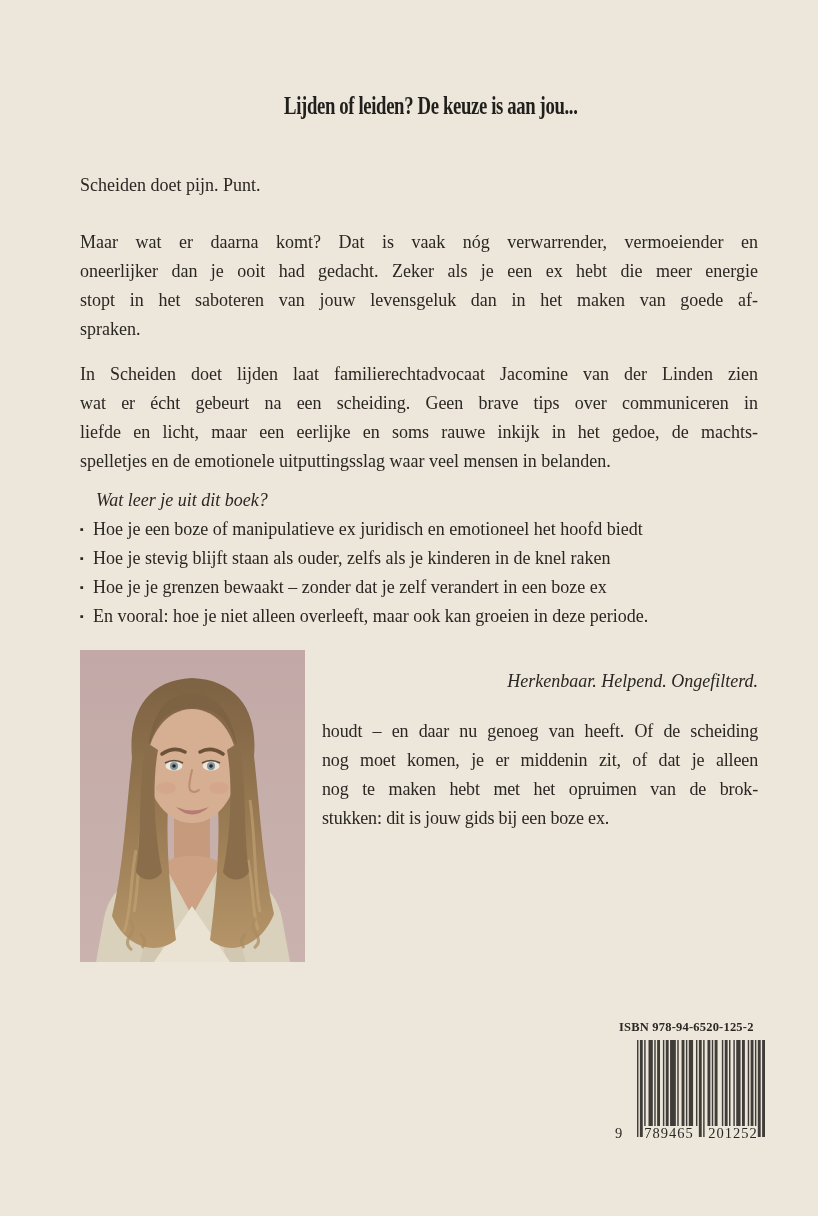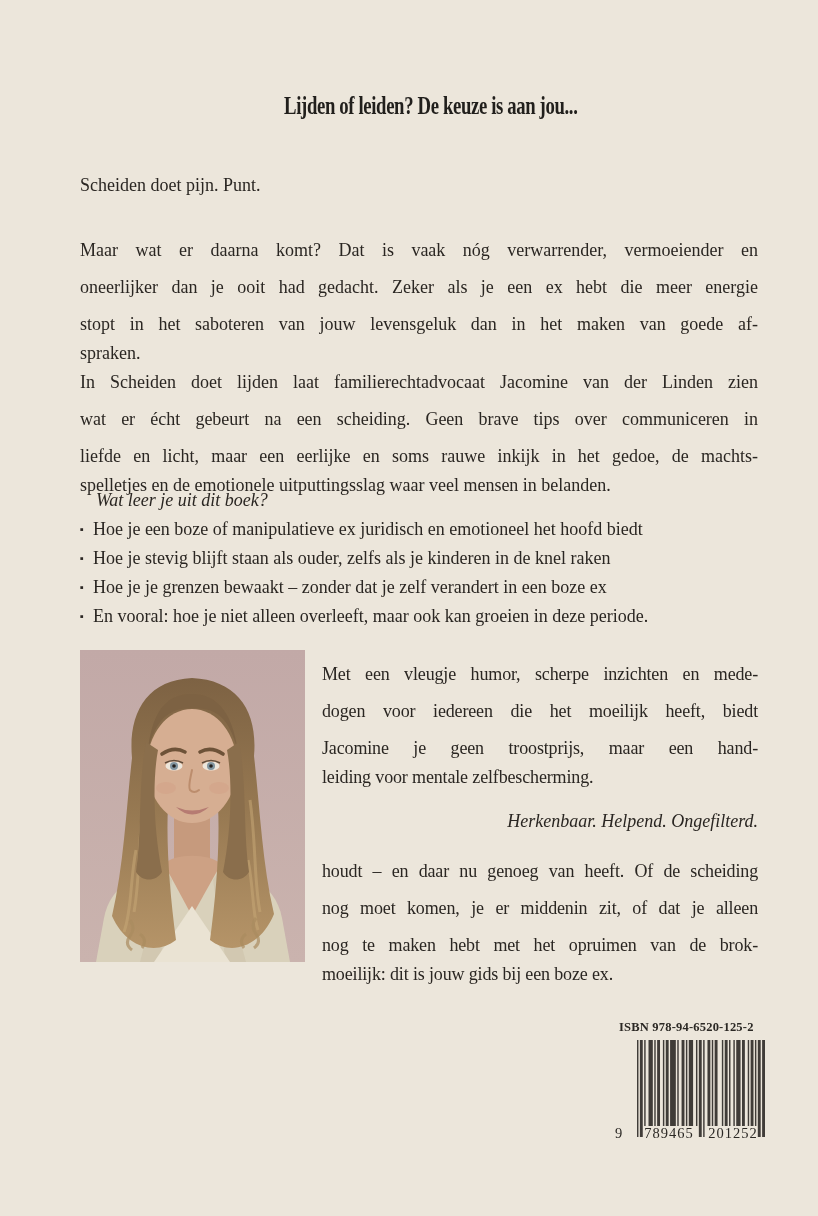--- a/index.html
+++ b/index.html
@@ -22,21 +22,21 @@
     transform:scaleX(0.72);
     transform-origin:center;
     letter-spacing:-0.5px;
     white-space:nowrap;
   }
   .text-block {
     position:absolute; left:80px; width:678px;
     font-size:18px; line-height:29px;
   }
   .tline { white-space:nowrap; }
-  .tline.just { text-align:justify; text-align-last:justify;margin-top:8px; }
+  .tline.just { text-align:justify; text-align-last:justify; }
   #intro { top:171px; }
   #para1 { top:228px; }
   #para2 { top:360px; }
   #learn { top:486px; }
   .learn-heading { font-style:italic;margin-left:16px; }
   .bullet-row { display:flex; line-height:29px; white-space:nowrap; }
   .bullet { font-size:11px; line-height:29px; margin-right:9px; }
   .photo-frame { position:absolute; left:80px; top:650px; width:225px; height:312px; }
   .photo-frame svg { display:block; }
   .right-col {
@@ -156,32 +156,26 @@
 
       <path d="M96,157 Q112,164 129,157 Q112,172 96,157 Z" fill="#b67b72"></path>
 
       <path d="M66,92 C58,132 62,182 56,222 C62,232 76,232 82,222 C74,182 72,132 78,100 Z" fill="#8a6e4c"></path>
       <path d="M159,92 C167,132 163,182 169,222 C163,232 149,232 143,222 C151,182 153,132 147,100 Z" fill="#8a6e4c"></path>
       <path d="M50,270 q6,8 0,16 q-6,8 2,14 M60,284 q8,6 2,14 M176,268 q-6,8 0,16 q6,8 -2,14 M166,284 q-8,6 -2,14" stroke="#a98b5f" stroke-width="3" fill="none" opacity="0.7"></path>
     </svg>
   </div>
 
   <div class="right-col">
-    <div>
-        <div class="tline just">Met een vleugje humor, scherpe inzichten en mede-</div>
-        <div class="tline just">dogen voor iedereen die het moeilijk heeft, biedt</div>
-        <div class="tline just">Jacomine je geen troostprijs, maar een hand-</div>
-        <div class="tline">leiding voor mentale zelfbescherming.</div>
-      </div>
     <div class="tagline">Herkenbaar. Helpend. Ongefilterd.</div>
     <div>
         <div class="tline just">houdt – en daar nu genoeg van heeft. Of de scheiding</div>
         <div class="tline just">nog moet komen, je er middenin zit, of dat je alleen</div>
         <div class="tline just">nog te maken hebt met het opruimen van de brok-</div>
-        <div class="tline">moeilijk: dit is jouw gids bij een boze ex.</div>
+        <div class="tline">stukken: dit is jouw gids bij een boze ex.</div>
       </div>
   </div>
 
   <div class="isbn-block">
     <div class="isbn-label">ISBN 978-94-6520-125-2</div>
     <svg class="bars-svg" id="barcode" width="128" height="97" viewBox="0 0 128 97">
         <rect x="0.00" y="0" width="1.44" height="97" fill="#403c38"></rect>
         <rect x="2.88" y="0" width="2.88" height="97" fill="#403c38"></rect>
         <rect x="7.19" y="0" width="1.44" height="86" fill="#403c38"></rect>
         <rect x="11.51" y="0" width="4.31" height="86" fill="#403c38"></rect>

